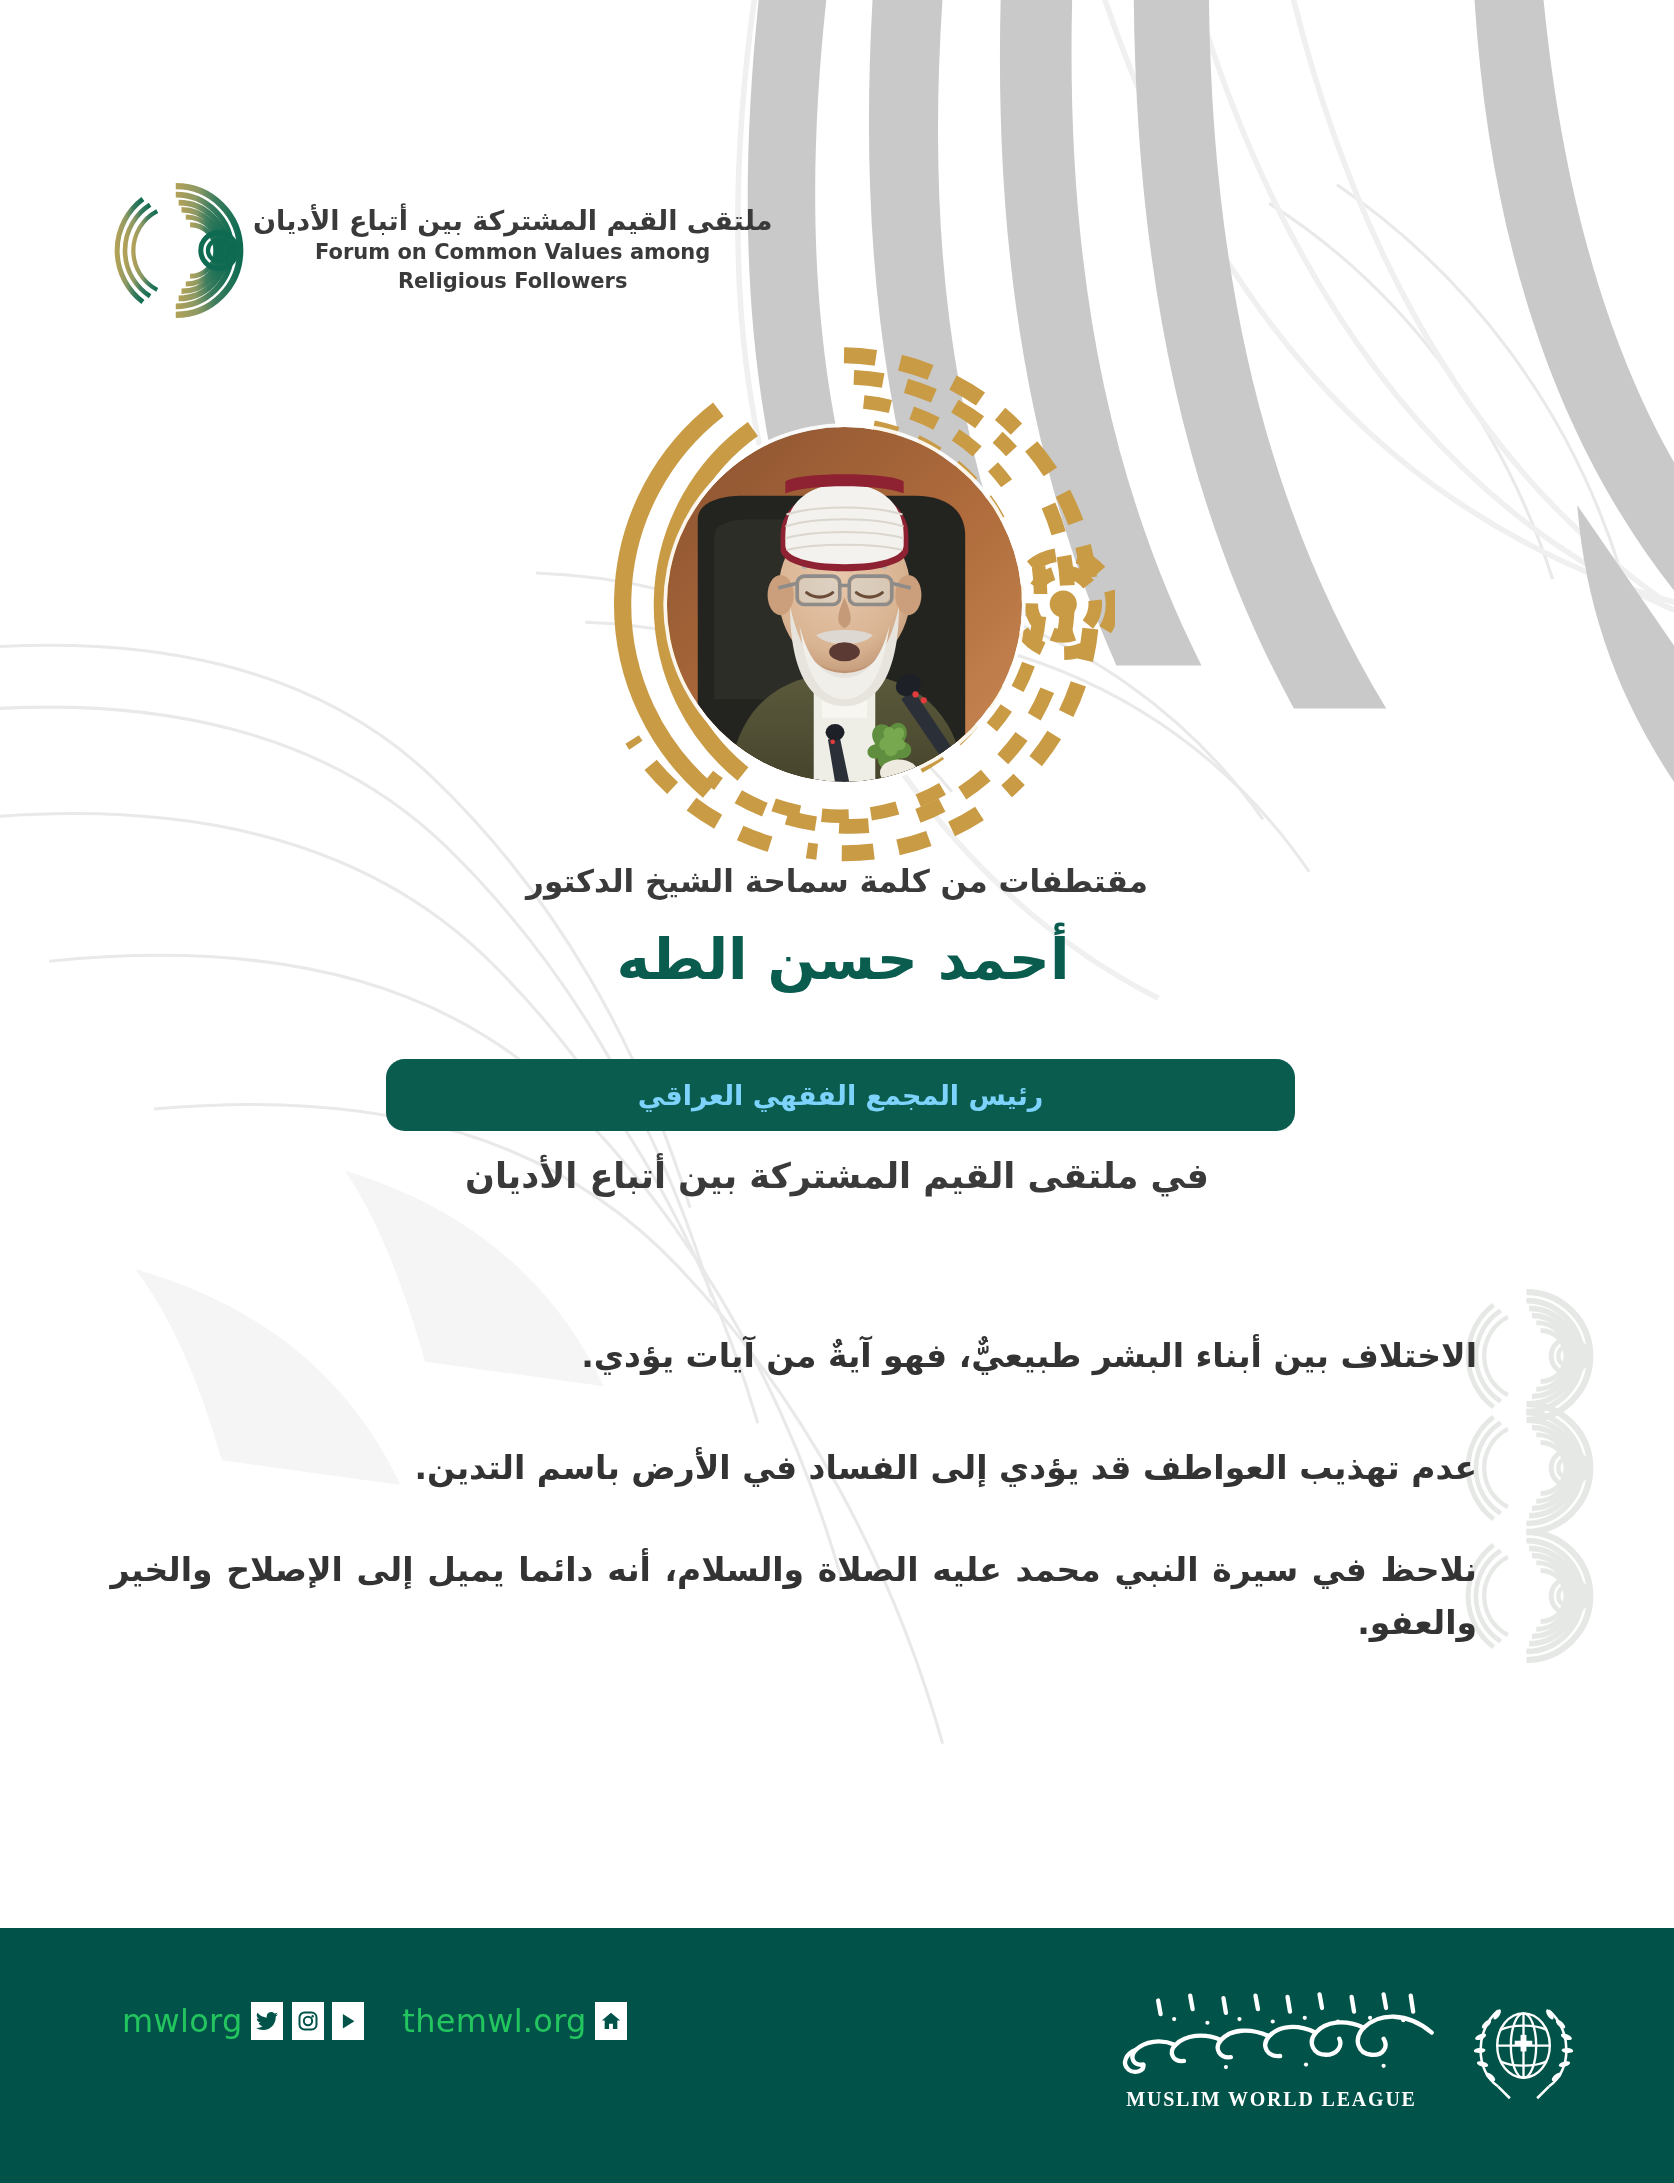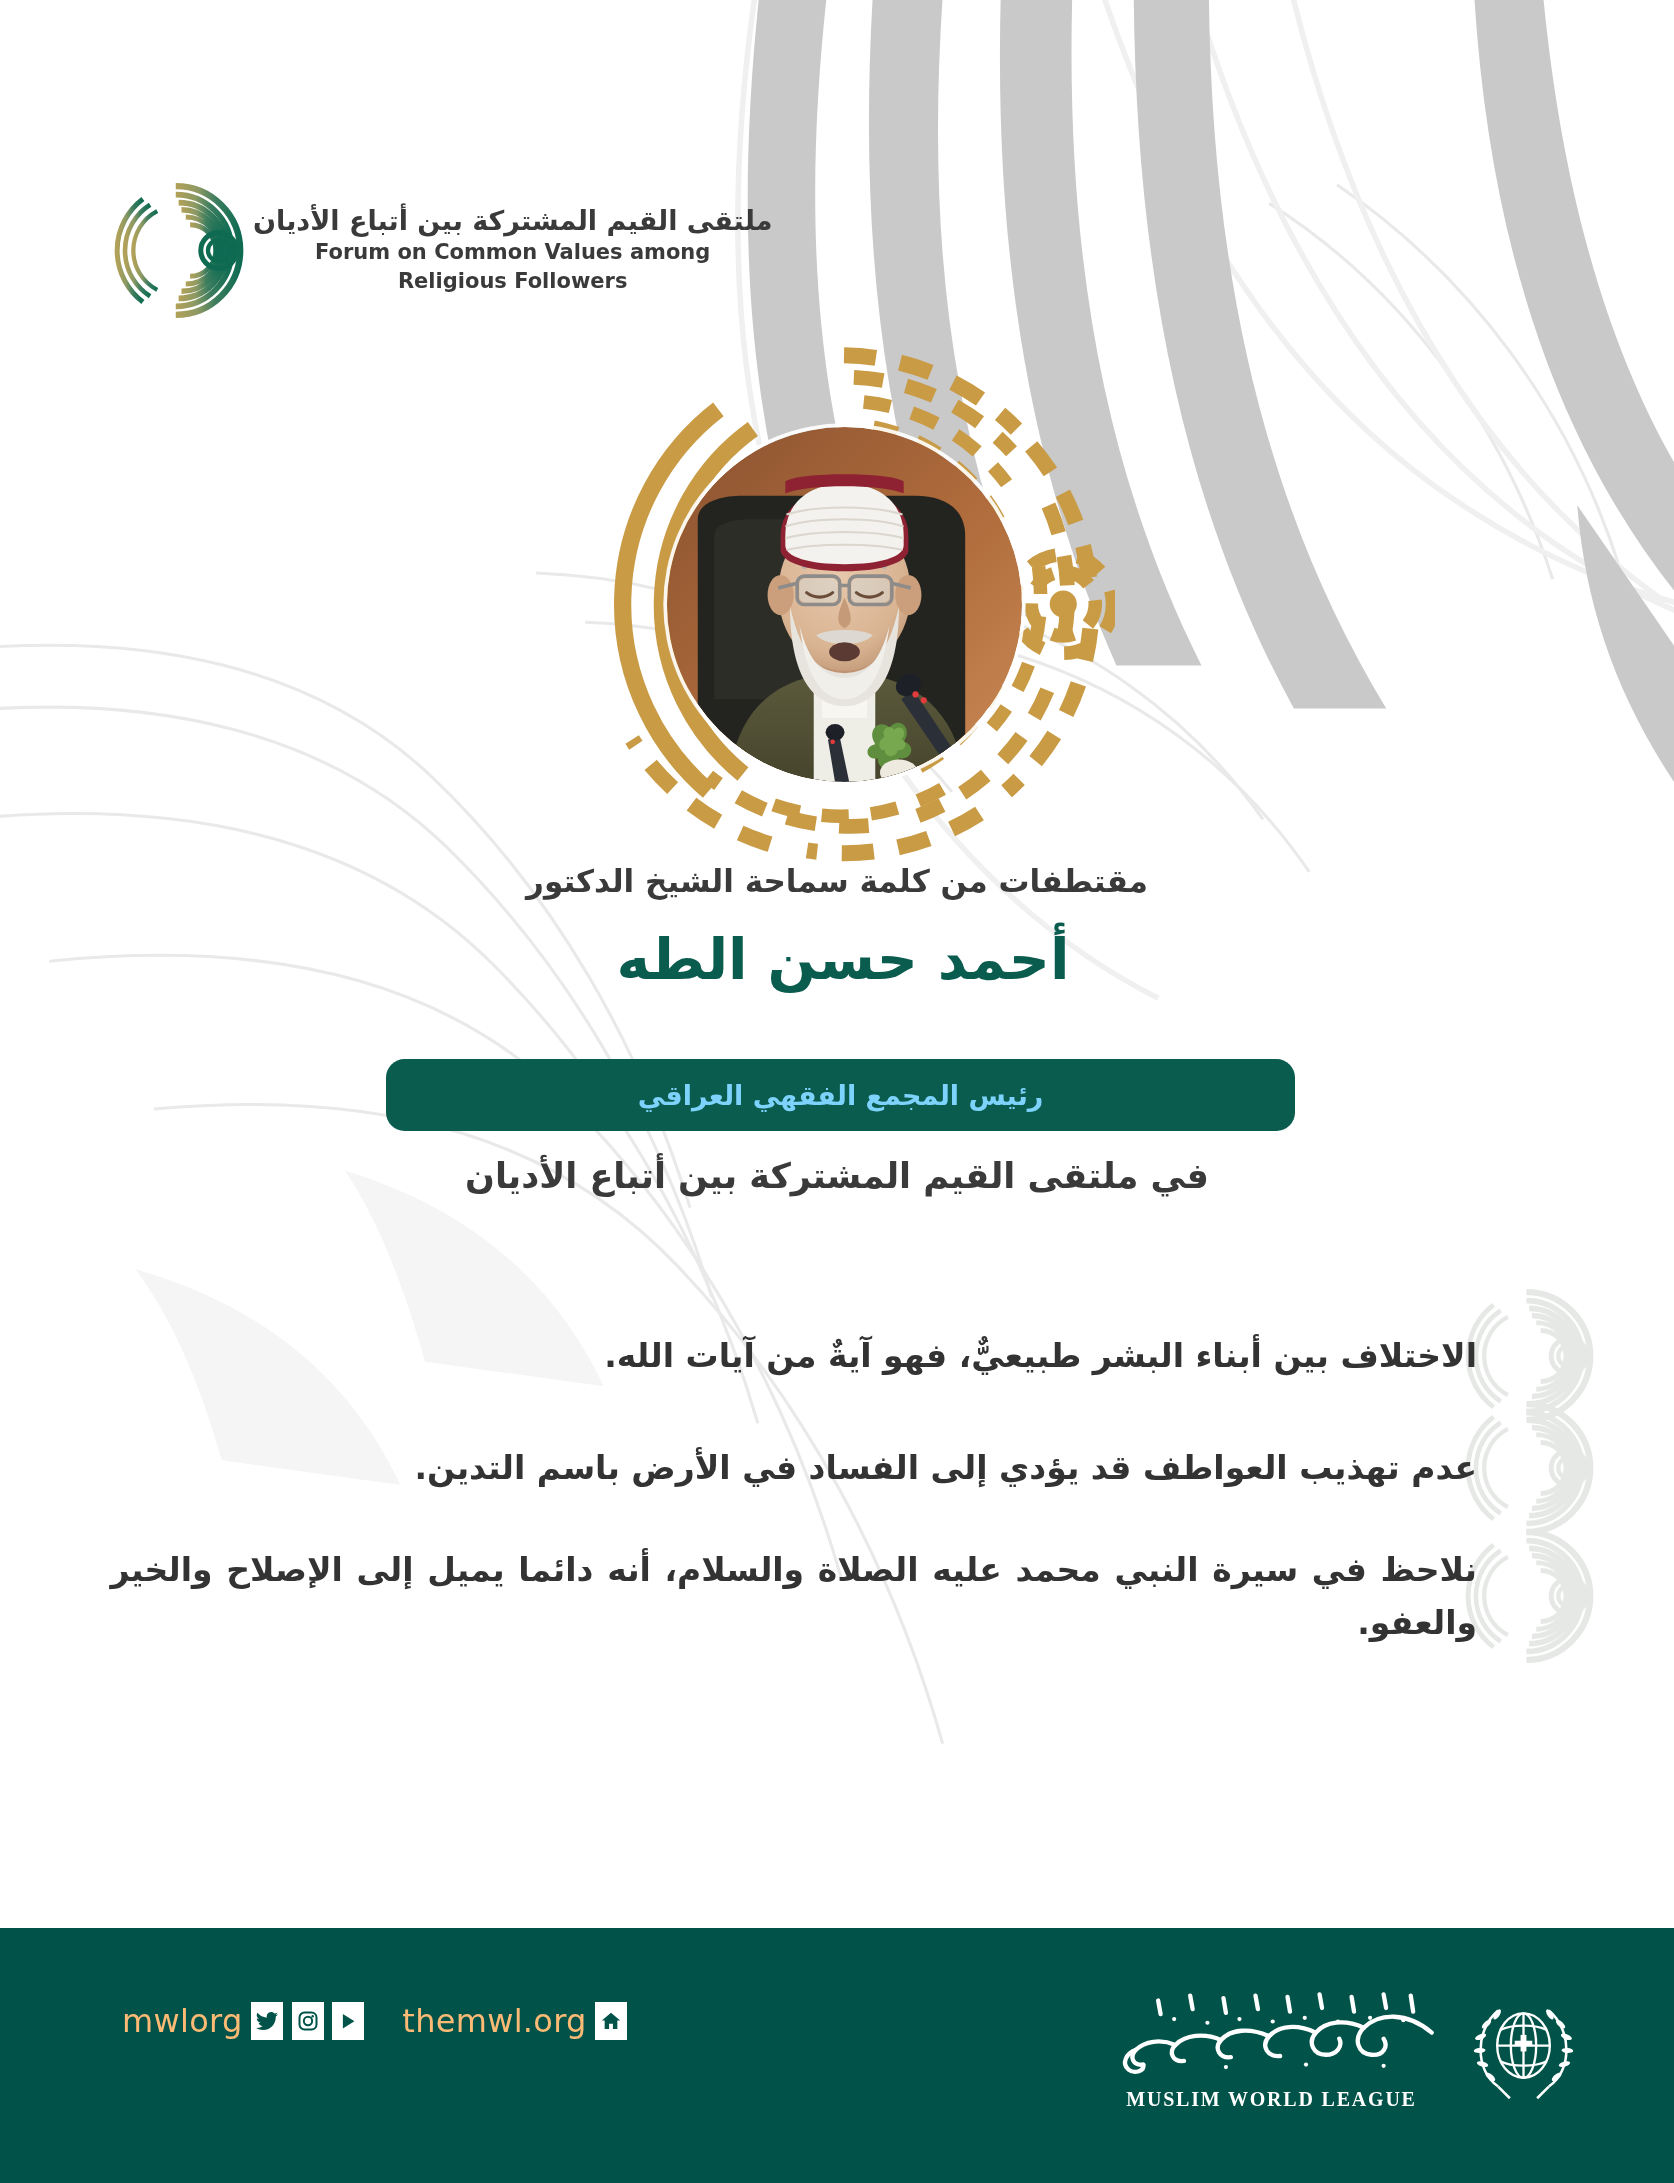--- a/index.html
+++ b/index.html
@@ -91,21 +91,21 @@
   .footer{
     position:absolute;left:0;right:0;top:1928px;height:256px;
     background:#015349;
   }
   .footer-left{
     position:absolute;left:122px;top:74px;
     display:flex;flex-direction:row;align-items:center;gap:38px;direction:ltr;
   }
   .social-group{display:flex;flex-direction:row;align-items:center;gap:8.6px;}
   .handle{
-    color:#fdba74;font-size:32px;font-weight:400;letter-spacing:0.3px;
+    color:#22c55e;font-size:32px;font-weight:400;letter-spacing:0.3px;
     font-family:"DejaVu Sans","Liberation Sans",sans-serif;
   }
   .icon-box{
     width:32px;height:38px;background:#ffffff;
     display:flex;align-items:center;justify-content:center;flex:0 0 auto;
   }
   .icon-box svg{display:block;}
 
   .footer-right{
     position:absolute;right:92px;top:59px;
@@ -375,21 +375,21 @@
           <path d="M 106 53 A 47 47 0 1 1 106 147" stroke-width="7"></path>
           <path d="M 112 64 A 36 36 0 1 1 112 136" stroke-width="7"></path>
           <path d="M 46 28 A 90 90 0 0 0 46 172" stroke-width="7"></path>
           <path d="M 56 36 A 76 76 0 0 0 56 164" stroke-width="6.5"></path>
           <path d="M 66 45 A 62 62 0 0 0 66 155" stroke-width="6"></path>
           <circle cx="152" cy="100" r="25" stroke-width="7"></circle>
           <circle cx="152" cy="100" r="15" stroke-width="6"></circle>
         </g>
         <circle cx="152" cy="100" r="7" fill="#e6e8e6"></circle>
       </svg>
-      <div class="quote-text">الاختلاف بين أبناء البشر طبيعيٌّ، فهو آيةٌ من آيات الله.</div>
+      <div class="quote-text">الاختلاف بين أبناء البشر طبيعيٌّ، فهو آيةٌ من آيات يؤدي.</div>
     </div>
 
     <div class="quote short">
       <svg class="quote-mark" viewBox="0 0 200 200" aria-hidden="true">
         <g fill="none" stroke="#e6e8e6" stroke-linecap="butt">
           <path d="M 92 10 A 90 90 0 1 1 92 190" stroke-width="9"></path>
           <path d="M 92 22 A 78 78 0 1 1 92 178" stroke-width="8"></path>
           <path d="M 96 33 A 67 67 0 1 1 96 167" stroke-width="8"></path>
           <path d="M 100 43 A 57 57 0 1 1 100 157" stroke-width="7.5"></path>
           <path d="M 106 53 A 47 47 0 1 1 106 147" stroke-width="7"></path>

